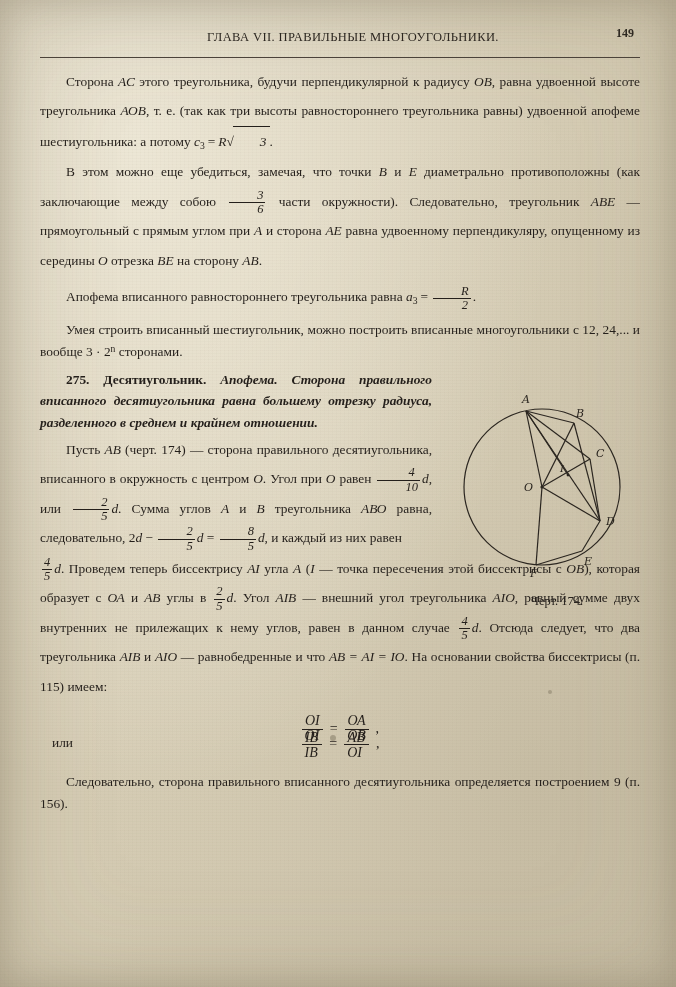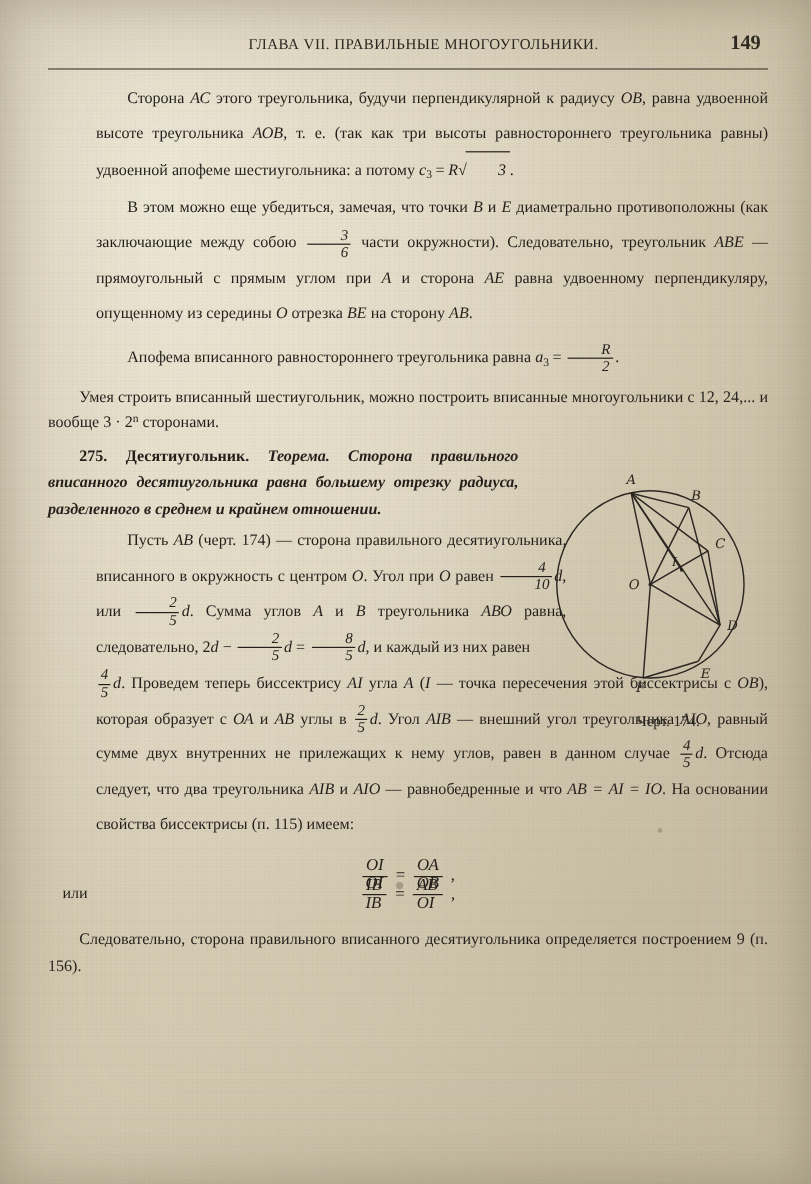--- a/index.html
+++ b/index.html
@@ -61,21 +61,21 @@
     font-variant: small-caps;
     text-transform: none;
     color: #2a2520;
     top: 2px;
     padding-left: 26px;
   }
   .header-page {
     position: absolute;
     right: 6px;
     top: -2px;
-    font-size: 17px;
+    font-size: 12px;
     font-weight: bold;
     color: #2a2520;
   }
   .rule {
     margin-top: 3px;
     border-top: 1.3px solid #4a423a;
     width: 100%;
   }
   
   .body {
@@ -84,21 +84,21 @@
     line-height: 1.62;
     text-align: justify;
     color: #241f1b;
   }
   p {
     margin: 0 0 1px 0;
   }
   .indent { text-indent: 26px; }
   .i { font-style: italic; }
   .b { font-weight: bold; }
-  .tall { line-height: 2.2; margin-left: 40px; }
+  .tall { line-height: 2.2; }
   .sp-top { margin-top: 7px; }
 
   
   .math { font-style: italic; white-space: nowrap; }
   .frac {
     display: inline-block;
     vertical-align: -0.55em;
     text-align: center;
     font-style: italic;
     line-height: 1.05;
@@ -245,21 +245,21 @@
               <text x="156" y="150">D</text>
               <text x="134" y="190">E</text>
               <text x="80" y="202">F</text>
               <text x="74" y="116">O</text>
               <text x="110" y="97" font-size="10">I</text>
             </g>
           </svg>
         </div>
         <div class="fig-caption">Черт. 174.</div>
 
-        <p class="indent narrow"><span class="b">275.</span> <span class="b">Десятиугольник.</span> <span class="b i">Теорема.</span> <span class="i b">Сторона правильного вписанного десятиугольника равна большему отрезку радиуса, разделенного в среднем и крайнем отношении.</span></p>
+        <p class="indent narrow"><span class="b">275.</span> <span class="b">Десятиугольник.</span> <span class="b i">Апофема.</span> <span class="i b">Сторона правильного вписанного десятиугольника равна большему отрезку радиуса, разделенного в среднем и крайнем отношении.</span></p>
 
         <p class="indent narrow tall"><span>Пусть </span><span class="i">АВ</span><span> (черт. 174) — сторона правильного десятиугольника, вписанного в окружность с центром </span><span class="i">О</span><span>. Угол при </span><span class="i">О</span><span> равен </span><span class="frac"><span class="num">4</span><span class="den">10</span></span><span class="i">d</span><span>, или </span><span class="frac"><span class="num">2</span><span class="den">5</span></span><span class="i">d</span><span>. Сумма углов </span><span class="i">А</span><span> и </span><span class="i">В</span><span> треугольника </span><span class="i">АВО</span><span> равна, следовательно, 2</span><span class="i">d</span><span> − </span><span class="frac"><span class="num">2</span><span class="den">5</span></span><span class="i">d</span><span> = </span><span class="frac"><span class="num">8</span><span class="den">5</span></span><span class="i">d</span><span>, и каждый из них равен </span></p>
 
       </div>
 
       <p class="tall"><span class="frac"><span class="num">4</span><span class="den">5</span></span><span class="i">d</span><span>. Проведем теперь биссектрису </span><span class="i">АI</span><span> угла </span><span class="i">А</span><span> (</span><span class="i">I</span><span> — точка пересечения этой биссектрисы с </span><span class="i">ОВ</span><span>), которая образует с </span><span class="i">ОА</span><span> и </span><span class="i">АВ</span><span> углы в </span><span class="frac"><span class="num">2</span><span class="den">5</span></span><span class="i">d</span><span>. Угол </span><span class="i">АIВ</span><span> — внешний угол треугольника </span><span class="i">АIО</span><span>, равный сумме двух внутренних не прилежащих к нему углов, равен в данном случае </span><span class="frac"><span class="num">4</span><span class="den">5</span></span><span class="i">d</span><span>. Отсюда следует, что два треугольника </span><span class="i">АIВ</span><span> и </span><span class="i">АIО</span><span> — равнобедренные и что </span><span class="i">АВ = АI = IО</span><span>. На основании свойства биссектрисы (п. 115) имеем:</span></p>
 
       <div class="display">
         <span class="eqline">
           <span class="fbig"><span class="num">ОI</span><span class="den">IВ</span></span><span class="eq-sign">=</span><span class="fbig"><span class="num">ОА</span><span class="den">АВ</span></span><span class="eq-sign">,</span>

